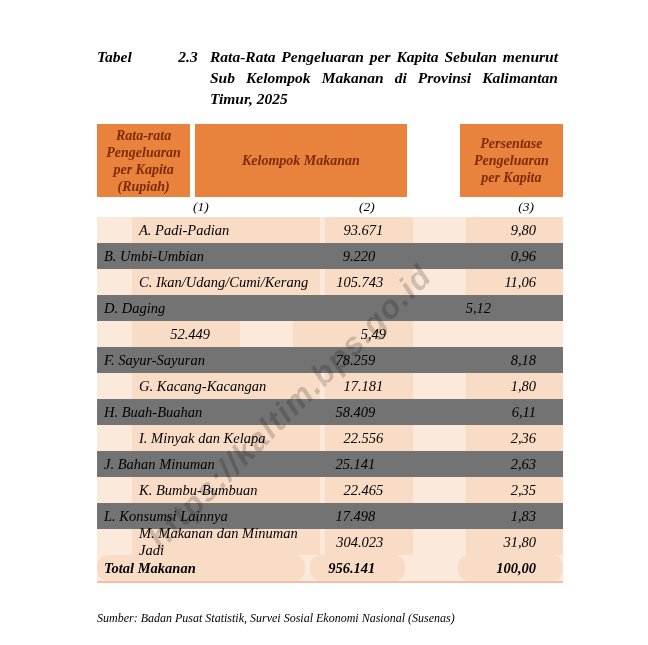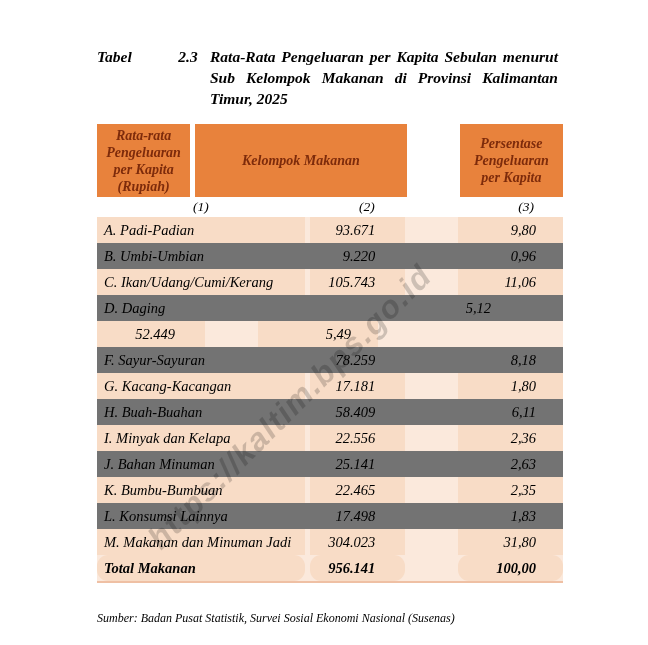--- a/index.html
+++ b/index.html
@@ -37,21 +37,21 @@
   .irow{height:20px;background:#ffffff;font-size:13.5px;}
   .icell{display:flex;align-items:center;justify-content:center;}
   .icell.n2{justify-content:flex-end;padding-right:30px;}
   .icell.n3{justify-content:flex-end;padding-right:29px;}
   
   .drow{height:26px;font-size:14.5px;align-items:center;}
   .drow .cell{display:flex;align-items:center;height:100%;}
   .drow .c1{padding-left:7px;}
   .drow .c2{justify-content:flex-end;padding-right:30px;}
   .drow .c3{justify-content:flex-end;padding-right:27px;}
-  .row-odd{background:var(--stripe-gap);}
+  .row-odd{background:var(--stripe-gap);padding-left:35px;}
   .row-odd .cell{background:var(--stripe-bg);}
   .row-even{background:#737373;}
   .row-total{background:var(--stripe-gap);font-weight:bold;border-bottom:2px solid var(--total-border);}
   .row-total .cell{background:var(--stripe-bg);border-radius:11px;}
   
   .source{position:absolute;left:97px;top:611px;font-size:12px;}
   
   .watermark{
     position:absolute;left:290px;top:407px;
     transform:translate(-50%,-50%) rotate(-45deg);

